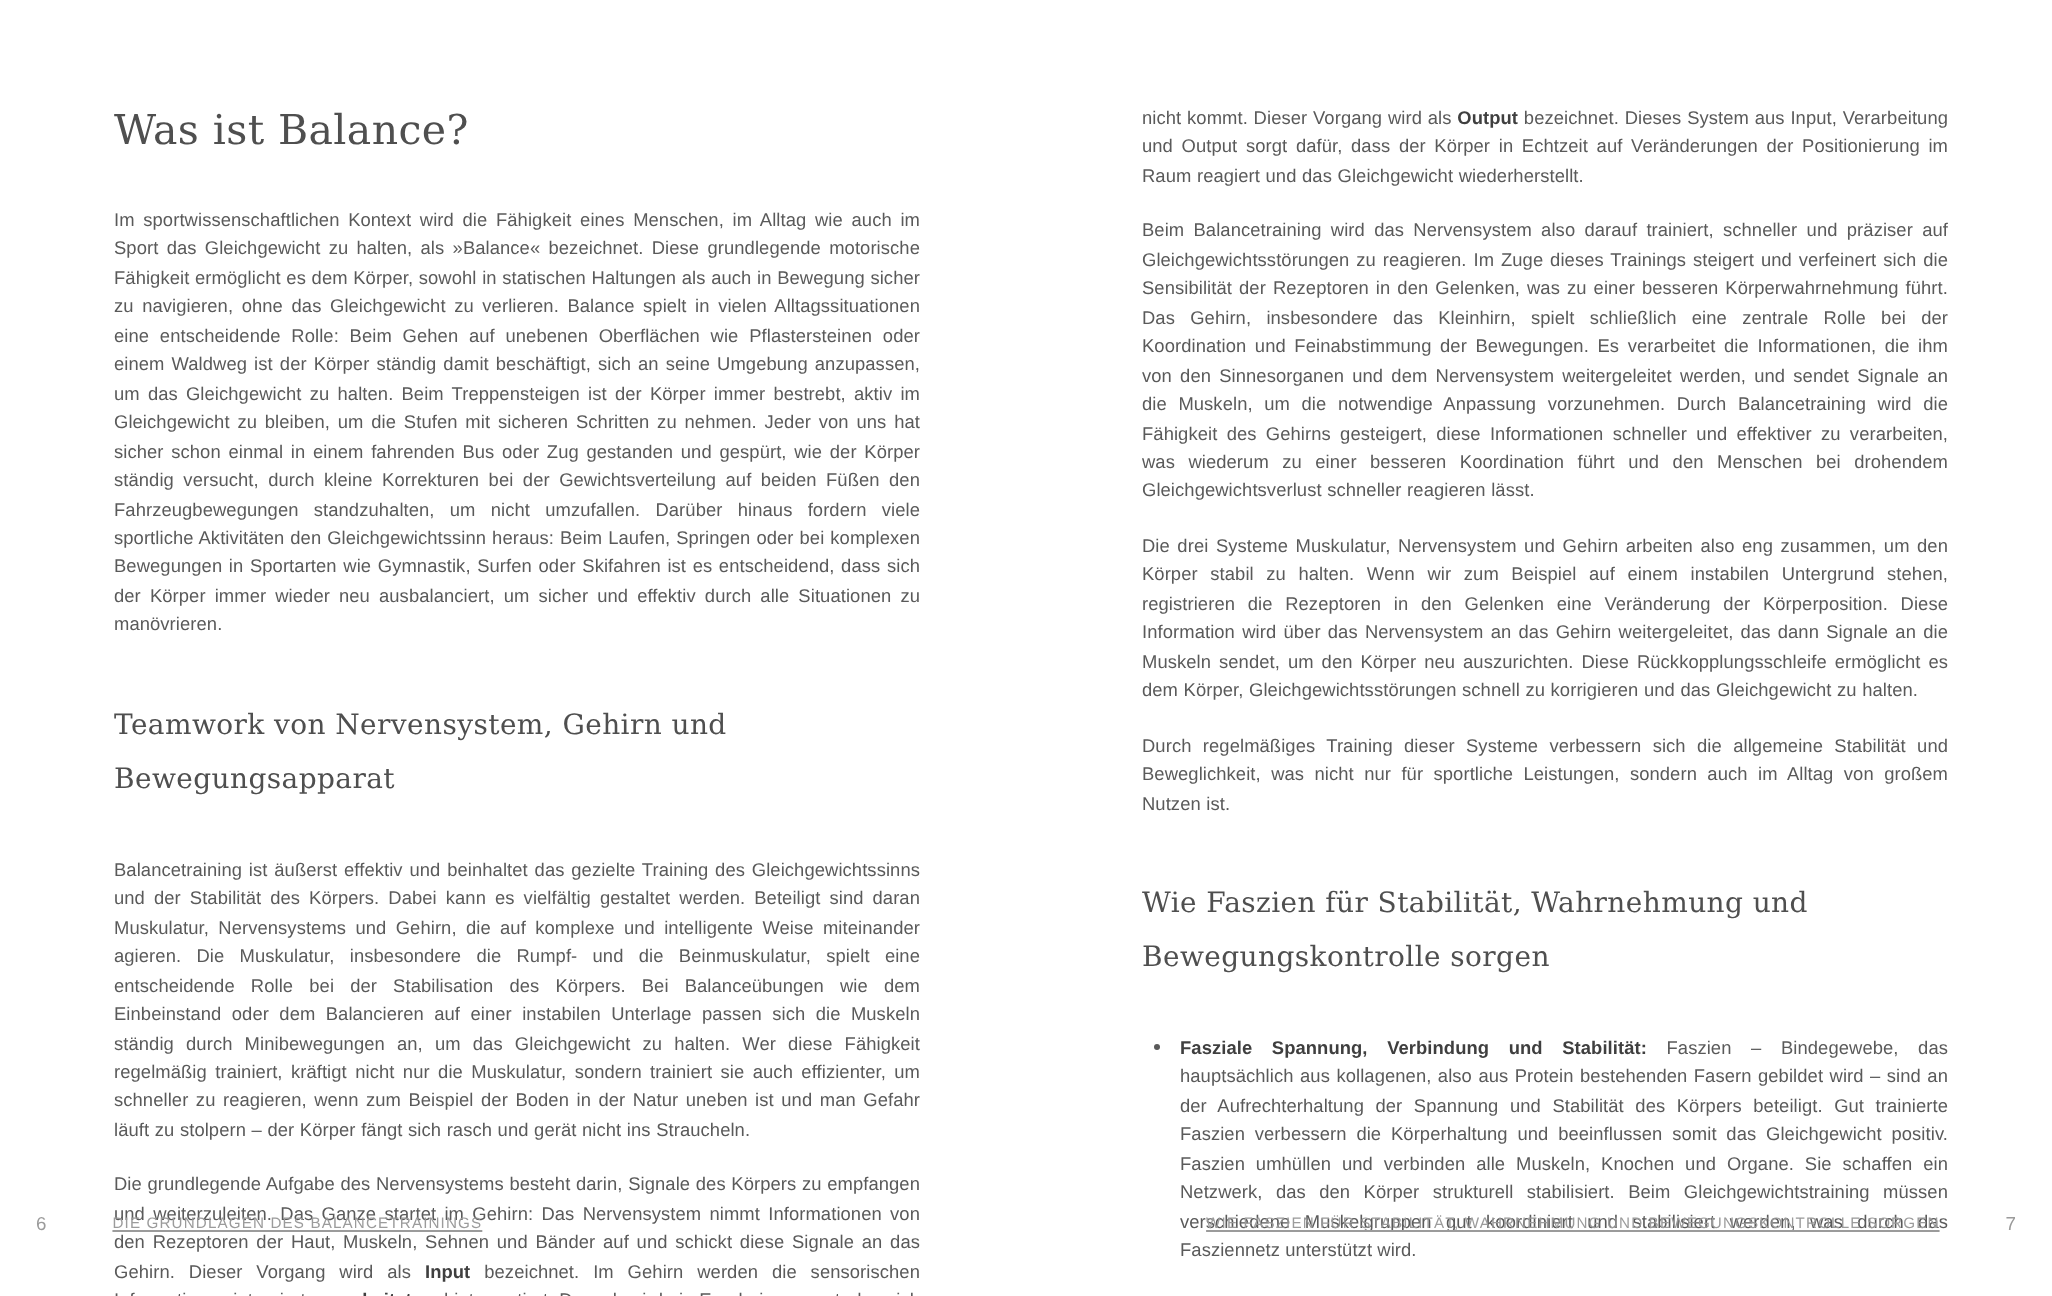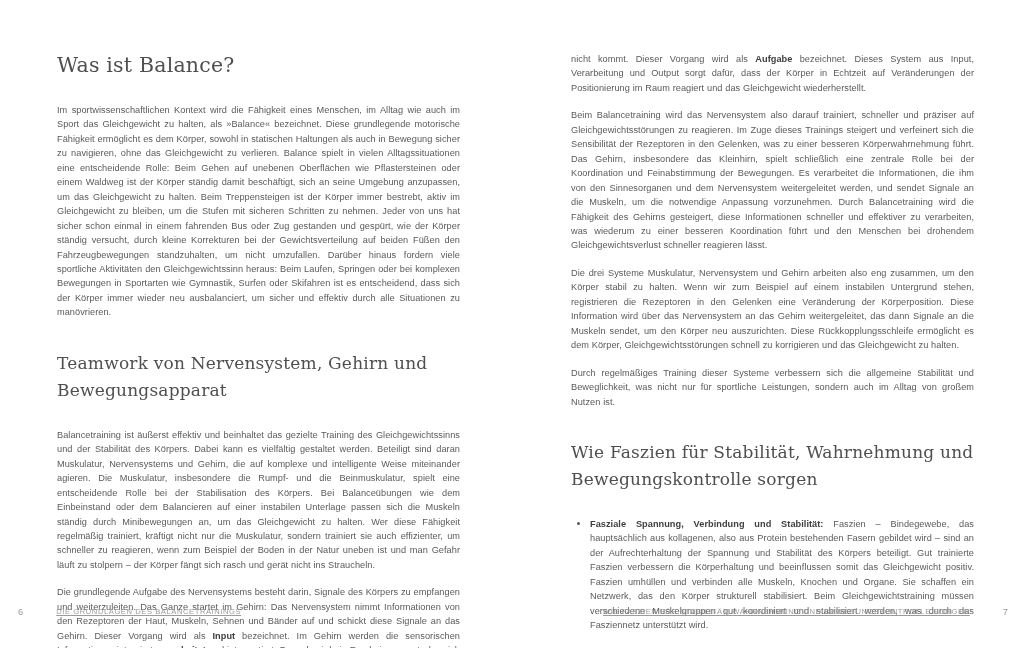--- a/index.html
+++ b/index.html
@@ -50,21 +50,21 @@
     margin: 0;
   }
 
   h1.chapter-title {
     font-size: 20.5px;
     line-height: 27px;
     margin-bottom: 24px;
   }
 
   h2.section-title {
-    font-size: 17px;
+    font-size: 14px;
     line-height: 27px;
     margin-top: 30px;
     margin-bottom: 24px;
   }
 
   p.body-text {
     font-size: 9.2px;
     line-height: 14.45px;
     text-align: justify;
     color: #5a5a5a;
@@ -161,21 +161,21 @@
 
     <div class="footer footer-left">
       <span class="folio">6</span>
       <span class="running-head">DIE GRUNDLAGEN DES BALANCETRAININGS</span>
     </div>
   </div>
 
   <div class="page page-right">
     <div class="column">
 
-      <p class="body-text"><span>nicht kommt. Dieser Vorgang wird als </span><b>Aufgabe</b><span> bezeichnet. Dieses System aus Input, Verarbeitung und Output sorgt dafür, dass der Körper in Echtzeit auf Veränderungen der Positionierung im Raum reagiert und das Gleichgewicht wiederherstellt.</span></p>
+      <p class="body-text"><span>nicht kommt. Dieser Vorgang wird als </span><b>Output</b><span> bezeichnet. Dieses System aus Input, Verarbeitung und Output sorgt dafür, dass der Körper in Echtzeit auf Veränderungen der Positionierung im Raum reagiert und das Gleichgewicht wiederherstellt.</span></p>
 
       <p class="body-text">Beim Balancetraining wird das Nervensystem also darauf trainiert, schneller und präziser auf Gleichgewichtsstörungen zu reagieren. Im Zuge dieses Trainings steigert und verfeinert sich die Sensibilität der Rezeptoren in den Gelenken, was zu einer besseren Körperwahrnehmung führt. Das Gehirn, insbesondere das Kleinhirn, spielt schließlich eine zentrale Rolle bei der Koordination und Feinabstimmung der Bewegungen. Es verarbeitet die Informationen, die ihm von den Sinnesorganen und dem Nervensystem weitergeleitet werden, und sendet Signale an die Muskeln, um die notwendige Anpassung vorzunehmen. Durch Balancetraining wird die Fähigkeit des Gehirns gesteigert, diese Informationen schneller und effektiver zu verarbeiten, was wiederum zu einer besseren Koordination führt und den Menschen bei drohendem Gleichgewichtsverlust schneller reagieren lässt.</p>
 
       <p class="body-text">Die drei Systeme Muskulatur, Nervensystem und Gehirn arbeiten also eng zusammen, um den Körper stabil zu halten. Wenn wir zum Beispiel auf einem instabilen Untergrund stehen, registrieren die Rezeptoren in den Gelenken eine Veränderung der Körperposition. Diese Information wird über das Nervensystem an das Gehirn weitergeleitet, das dann Signale an die Muskeln sendet, um den Körper neu auszurichten. Diese Rückkopplungsschleife ermöglicht es dem Körper, Gleichgewichtsstörungen schnell zu korrigieren und das Gleichgewicht zu halten.</p>
 
       <p class="body-text">Durch regelmäßiges Training dieser Systeme verbessern sich die allgemeine Stabilität und Beweglichkeit, was nicht nur für sportliche Leistungen, sondern auch im Alltag von großem Nutzen ist.</p>
 
       <h2 class="section-title">Wie Faszien für Stabilität, Wahrnehmung und Bewegungskontrolle sorgen</h2>
 
 

